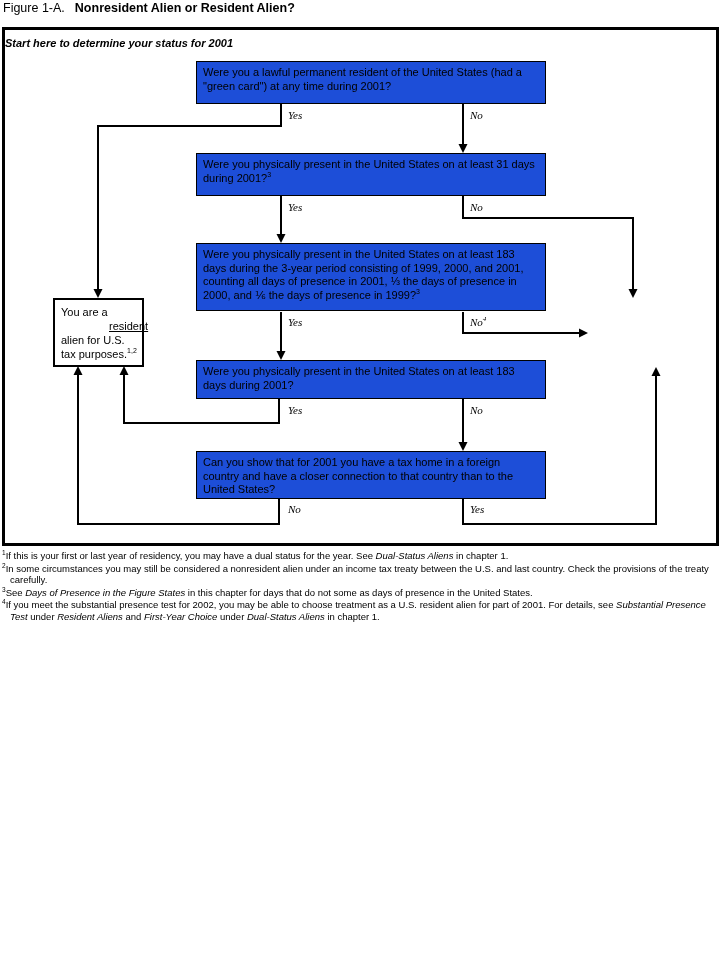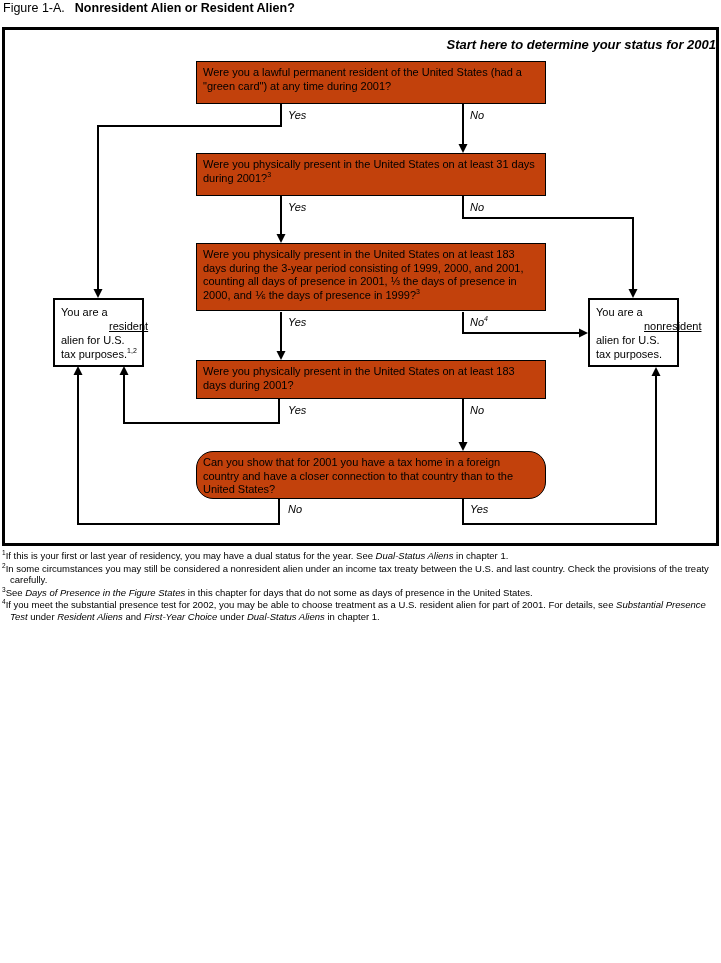--- a/index.html
+++ b/index.html
@@ -26,58 +26,59 @@
     position: absolute;
     left: 2px; top: 27px;
     width: 717px; height: 519px;
     border: 3px solid #000;
   }
   .chart-svg { position: absolute; left: 0; top: 0; }
 
   .start-text {
     position: absolute;
     left: 0; top: 7px; width: 711px;
-    text-align: right;
+    text-align: left;
     font-weight: 700;
     font-style: italic;
-    font-size: 13px;
+    font-size: 11px;
   }
   .qbox {
     position: absolute;
     left: 191px;
     width: 350px;
     border: 1.5px solid #000;
-    background: #c2410c;
+    background: #1d4ed8;
     font-size: 11px;
     line-height: 13.5px;
     padding: 4px 6px;
   }
   .q1 { top: 31px;  height: 43px; }
   .q2 { top: 123px; height: 43px; }
   .q3 { top: 213px; height: 68px; }
   .q4 { top: 330px; height: 39px; }
-  .q5 { top: 421px; height: 48px; border-radius: 17px; }
+  .q5 { top: 421px; height: 48px; }
 
   .rbox {
     position: absolute;
     width: 91px; height: 69px;
     border: 2.5px solid #000;
     background: #fff;
     font-size: 11px;
     line-height: 14px;
     padding: 5px 4px 4px 6px;
   }
   .r-resident    { left: 48px;  top: 268px; }
   .r-nonresident { left: 583px; top: 268px; }
 
   .branch-label {
     position: absolute;
     font-style: italic;
     font-size: 11px;
     white-space: nowrap;
+    font-family: Liberation Serif, serif;
   }
   .sup  { vertical-align: super; font-size: 7px; line-height: 0; }
   .u    { text-decoration: underline; margin-left: 48px; }
   .i    { font-style: italic; }
 
   .footnotes {
     position: absolute;
     left: 2px; top: 550px;
     width: 717px;
     font-size: 9.5px;
@@ -130,21 +131,20 @@
 
     <div class="start-text">Start here to determine your status for 2001</div>
 
     <div class="qbox q1"><span>Were you a lawful permanent resident of the United States (had a "green card") at any time during 2001?</span></div>
     <div class="qbox q2"><span>Were you physically present in the United States on at least 31 days during 2001?</span><span class="sup">3</span></div>
     <div class="qbox q3"><span>Were you physically present in the United States on at least 183 days during the 3-year period consisting of 1999, 2000, and 2001, counting all days of presence in 2001, ⅓ the days of presence in 2000, and ⅙ the days of presence in 1999?</span><span class="sup">3</span></div>
     <div class="qbox q4"><span>Were you physically present in the United States on at least 183 days during 2001?</span></div>
     <div class="qbox q5"><span>Can you show that for 2001 you have a tax home in a foreign country and have a closer connection to that country than to the United States?</span></div>
 
     <div class="rbox r-resident"><span>You are a </span><span class="u">resident</span><span> alien for U.S. tax purposes.</span><span class="sup">1,2</span></div>
-    <div class="rbox r-nonresident"><span>You are a </span><span class="u">nonresident</span><span> alien for U.S. tax purposes.</span></div>
 
     <div class="branch-label" style="left:283px; top:79px;"><span>Yes</span></div>
     <div class="branch-label" style="left:465px; top:79px;"><span>No</span></div>
     <div class="branch-label" style="left:283px; top:171px;"><span>Yes</span></div>
     <div class="branch-label" style="left:465px; top:171px;"><span>No</span></div>
     <div class="branch-label" style="left:283px; top:286px;"><span>Yes</span></div>
     <div class="branch-label" style="left:465px; top:286px;"><span>No</span><span class="sup">4</span></div>
     <div class="branch-label" style="left:283px; top:374px;"><span>Yes</span></div>
     <div class="branch-label" style="left:465px; top:374px;"><span>No</span></div>
     <div class="branch-label" style="left:283px; top:473px;"><span>No</span></div>

